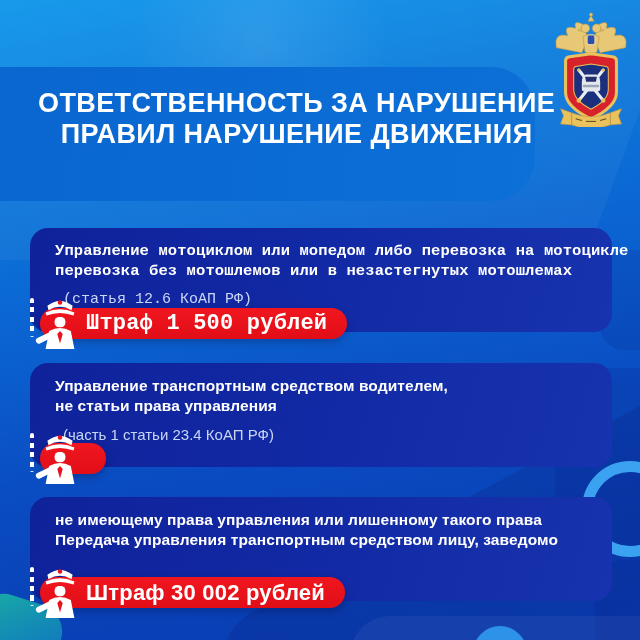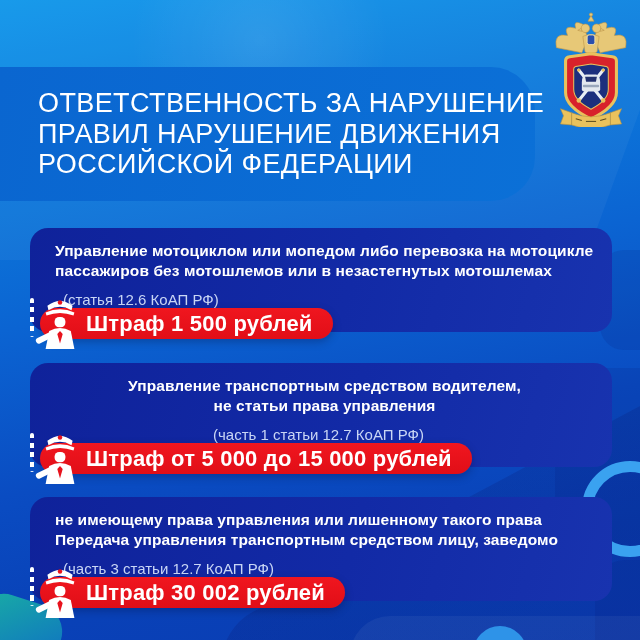--- a/index.html
+++ b/index.html
@@ -25,30 +25,30 @@
     border:11px solid #3aa2f0;background:transparent;}
   .teal-blob{position:absolute;left:-30px;top:598px;width:88px;height:88px;border-radius:28px;
     transform:rotate(18deg);opacity:.85;
     background:linear-gradient(140deg,#1ab8a4 10%,#0f74c8 85%);}
   .dot-circle{position:absolute;left:473px;top:626px;width:54px;height:54px;border-radius:50%;background:#2e93e8;}
   
   .title-band{position:absolute;left:0;top:67px;width:535px;height:134px;
     border-radius:0 44px 44px 0;
     background:linear-gradient(100deg,#0a66d0 0%,#0b70d7 100%);}
   .title{position:absolute;left:38px;top:88px;color:#ffffff;
-    font-size:27px;line-height:30.5px;font-weight:400;letter-spacing:.4px;}
+    font-size:27px;line-height:30.5px;font-weight:700;letter-spacing:.4px;text-align:center;}
   .title span{display:block;white-space:nowrap;}
   
   .emblem{position:absolute;left:551px;top:11px;width:80px;height:116px;}
   
   .card{position:absolute;left:30px;width:582px;height:104px;border-radius:18px;
     background:linear-gradient(105deg,#0f229a 0%,#122aa6 55%,#1833af 100%);
     color:#fff;}
-  .card-1{top:228px;}
-  .card-2{top:363px;text-align:center;}
+  .card-1{top:228px;font-family:Liberation Mono, monospace;}
+  .card-2{top:363px;}
   .card-3{top:497px;}
   .card-text{margin:0;padding:13px 18px 0 25px;font-size:15.5px;line-height:20px;font-weight:700;letter-spacing:.1px;}
   .card-text span{display:block;white-space:nowrap;}
   .statute{margin:8px;padding:0 30px 0 25px;font-size:15px;line-height:21px;font-weight:400;color:#c9d6f5;}
   
   .fine-badge{position:absolute;left:10px;bottom:-7px;height:31px;
     display:inline-flex;align-items:center;border-radius:21px;
     background:linear-gradient(180deg,#f0161f 0%,#e10e17 100%);
     padding:0 20px 0 46px;box-shadow:0 3px 8px rgba(0,0,30,0.25);}
   .fine-label{color:#fff;font-size:22px;font-weight:800;letter-spacing:.2px;white-space:nowrap;}
@@ -113,27 +113,26 @@
       <line x1="24" y1="106" x2="30" y2="107.5"></line>
       <line x1="34" y1="108.5" x2="44" y2="108.5"></line>
       <line x1="48" y1="107.5" x2="54" y2="106"></line>
     </g>
   </svg>
 
   <div class="title-band"></div>
   <h1 class="title" style="margin:0;">
     <span>ОТВЕТСТВЕННОСТЬ ЗА НАРУШЕНИЕ</span>
     <span>ПРАВИЛ НАРУШЕНИЕ ДВИЖЕНИЯ</span>
-    <span>РОССИЙСКОЙ ФЕДЕРАЦИИ</span>
   </h1>
 
   <div class="card card-1">
     <p class="card-text">
       <span>Управление мотоциклом или мопедом либо перевозка на мотоцикле</span>
-      <span>пассажиров без мотошлемов или в незастегнутых мотошлемах</span>
+      <span>перевозка без мотошлемов или в незастегнутых мотошлемах</span>
     </p>
     <p class="statute">(статья 12.6 КоАП РФ)</p>
     <div class="dash-line"></div>
     <div class="fine-badge">
       <svg class="officer" viewBox="0 0 60 62" xmlns="http://www.w3.org/2000/svg">
         <g fill="#ffffff">
           <path d="M16,14 Q30,3.5 44,14 L42.8,19 Q30,11.5 17.2,19 Z"></path>
           <path d="M14,21.5 Q30,14.5 46,21.5 L45,25 Q30,19 15,25 Z"></path>
           <rect x="24" y="26.5" width="12" height="11.5" rx="5"></rect>
           <path d="M18,42 Q30,35.5 42,42 L46,62 L14,62 Z"></path>
@@ -144,44 +143,42 @@
       </svg>
       <span class="fine-label">Штраф 1 500 рублей</span>
     </div>
   </div>
 
   <div class="card card-2">
     <p class="card-text">
       <span>Управление транспортным средством водителем,</span>
       <span>не статьи права управления</span>
     </p>
-    <p class="statute">(часть 1 статьи 12.7 КоАП РФ)</p>
+    <p class="statute">(часть 1 статьи 23.4 КоАП РФ)</p>
     <div class="dash-line"></div>
     <div class="fine-badge">
       <svg class="officer" viewBox="0 0 60 62" xmlns="http://www.w3.org/2000/svg">
         <g fill="#ffffff">
           <path d="M16,14 Q30,3.5 44,14 L42.8,19 Q30,11.5 17.2,19 Z"></path>
           <path d="M14,21.5 Q30,14.5 46,21.5 L45,25 Q30,19 15,25 Z"></path>
           <rect x="24" y="26.5" width="12" height="11.5" rx="5"></rect>
           <path d="M18,42 Q30,35.5 42,42 L46,62 L14,62 Z"></path>
           <path d="M20.5,42.5 L5,50 Q2,51.5 3.6,54.4 Q5.2,57.2 8.2,55.6 L25,47.5 Z"></path>
         </g>
         <circle cx="30" cy="10.5" r="2.5" fill="#e8131d"></circle>
         <path d="M30,42 L33,45.5 L30,56 L27,45.5 Z" fill="#e8131d"></path>
       </svg>
-      <span class="fine-label">Штраф от 5 000 до 15 000 рублей</span>
     </div>
   </div>
 
   <div class="card card-3">
     <p class="card-text">
       <span>не имеющему права управления или лишенному такого права</span>
       <span>Передача управления транспортным средством лицу, заведомо</span>
     </p>
-    <p class="statute">(часть 3 статьи 12.7 КоАП РФ)</p>
     <div class="dash-line"></div>
     <div class="fine-badge">
       <svg class="officer" viewBox="0 0 60 62" xmlns="http://www.w3.org/2000/svg">
         <g fill="#ffffff">
           <path d="M16,14 Q30,3.5 44,14 L42.8,19 Q30,11.5 17.2,19 Z"></path>
           <path d="M14,21.5 Q30,14.5 46,21.5 L45,25 Q30,19 15,25 Z"></path>
           <rect x="24" y="26.5" width="12" height="11.5" rx="5"></rect>
           <path d="M18,42 Q30,35.5 42,42 L46,62 L14,62 Z"></path>
           <path d="M20.5,42.5 L5,50 Q2,51.5 3.6,54.4 Q5.2,57.2 8.2,55.6 L25,47.5 Z"></path>
         </g>

